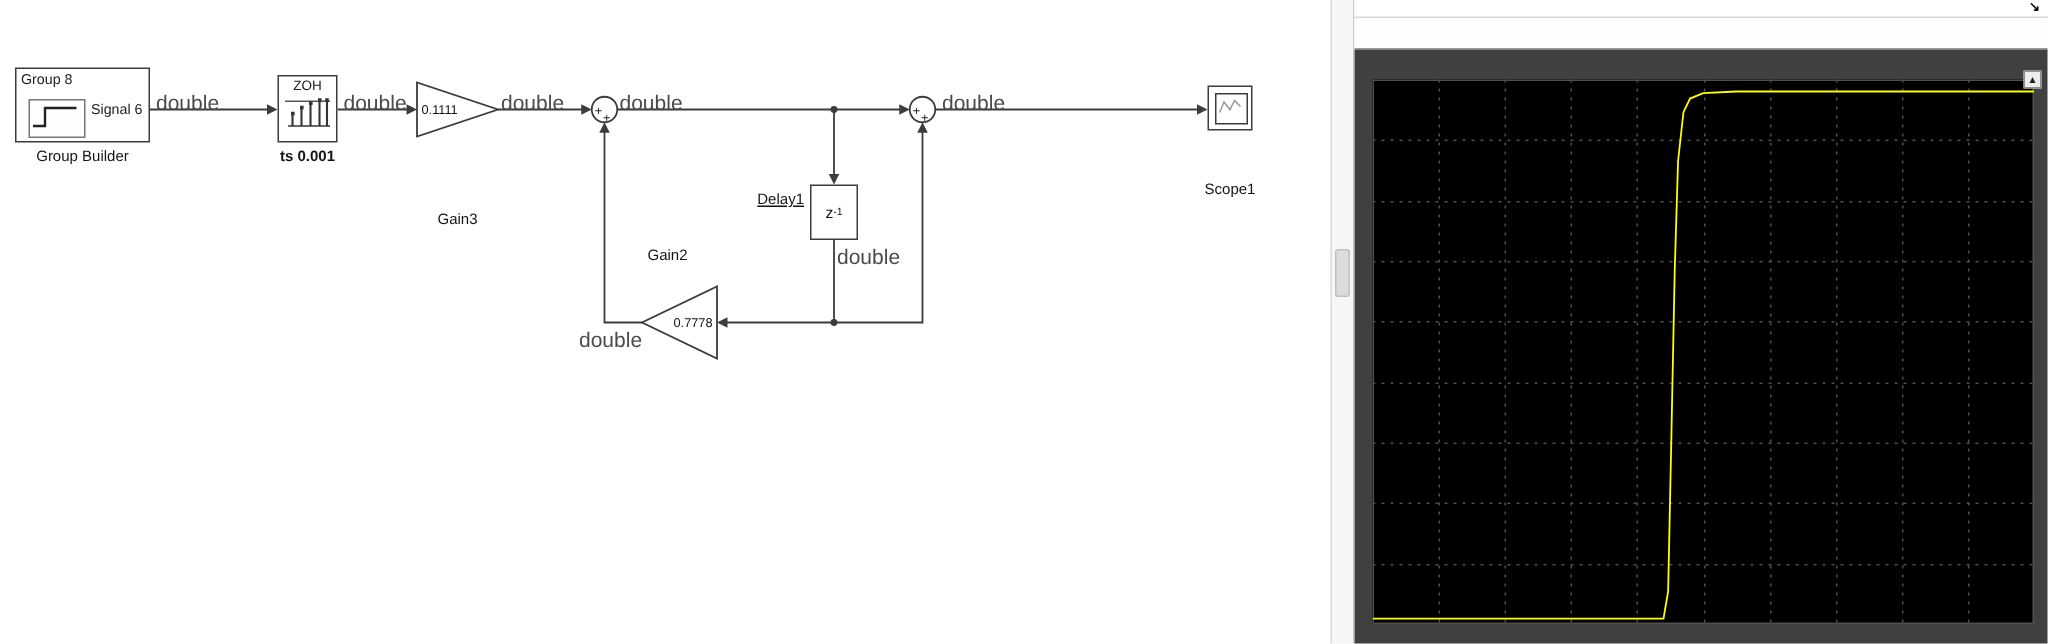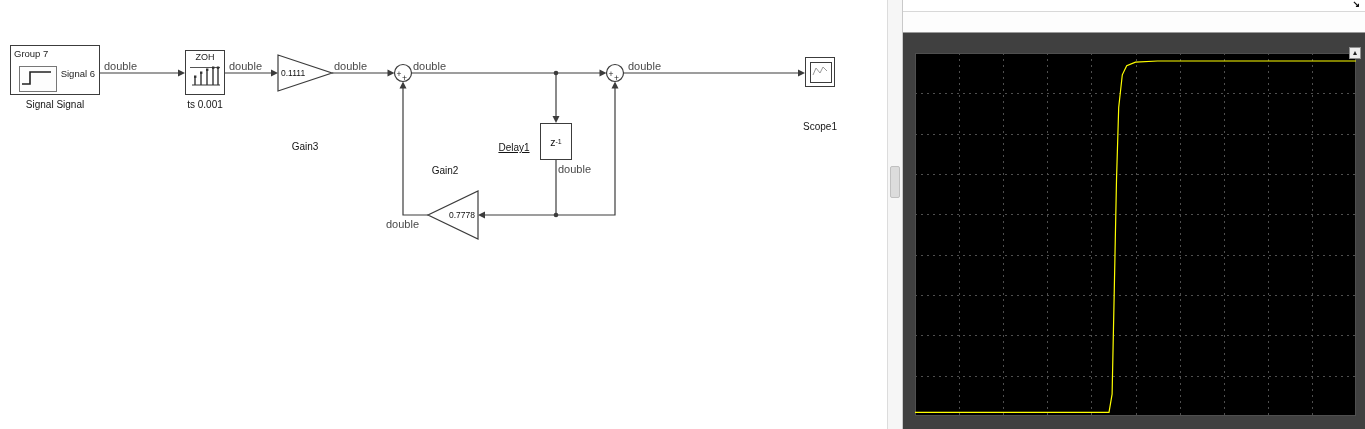--- a/index.html
+++ b/index.html
@@ -4,21 +4,21 @@
 <style>
   html,body{margin:0;padding:0;}
   body{width:1365px;height:429px;overflow:hidden;background:#fff;
        font-family:"Liberation Sans",sans-serif;-webkit-font-smoothing:antialiased;}
   .stage{position:relative;width:1365px;height:429px;}
 
   
   .canvas{position:absolute;left:0;top:0;width:887px;height:429px;background:#fff;}
   .canvas svg.wires{position:absolute;left:0;top:0;}
   .blk-label{position:absolute;font-size:10px;color:#141414;text-align:center;}
-  .port-label{position:absolute;font-size:11px;color:#4a4a4a;white-space:nowrap;}
+  .port-label{position:absolute;font-size:14px;color:#4a4a4a;white-space:nowrap;}
 
   .block{position:absolute;background:#fff;border:1px solid #3c3c3c;box-sizing:border-box;}
 
   
   .sb{left:10px;top:45px;width:90px;height:50px;}
   .sb .grp{position:absolute;left:3px;top:2px;font-size:9.5px;color:#222;}
   .sb .thumb{position:absolute;left:8px;top:20px;width:36px;height:24px;border:1px solid #777;background:#fdfdfd;}
   .sb .sig{position:absolute;right:4px;top:22px;font-size:9.5px;color:#222;}
 
   
@@ -100,29 +100,29 @@
         <polygon points="278,55 278,91 332,73" fill="#ffffff" stroke="#3c3c3c" stroke-width="1.2"></polygon>
         <text x="281" y="76" font-size="8.5" fill="#111">0.1111</text>
       </g>
       <g>
         <polygon points="478,191 478,239 428,215" fill="#ffffff" stroke="#3c3c3c" stroke-width="1.2"></polygon>
         <text x="475" y="218" font-size="8.5" fill="#111" text-anchor="end">0.7778</text>
       </g>
     </svg>
 
     <div class="block sb">
-      <span class="grp">Group 7</span>
+      <span class="grp">Group 8</span>
       <span class="thumb">
         <svg width="34" height="22" viewBox="0 0 34 22">
           <polyline points="2,17 10,17 10,5 31,5" fill="none" stroke="#222" stroke-width="1.6"></polyline>
         </svg>
       </span>
       <span class="sig">Signal 6</span>
     </div>
-    <div class="blk-label" style="left:5px;top:99px;width:100px;">Signal Signal</div>
+    <div class="blk-label" style="left:5px;top:99px;width:100px;">Group Builder</div>
 
     <div class="block zoh">
       <div class="ttl">ZOH</div>
       <span class="icon">
         <svg width="30" height="22" viewBox="0 0 30 22">
           <line x1="1" y1="20" x2="29" y2="20" stroke="#333" stroke-width="1"></line>
           <g stroke="#333" stroke-width="1.4">
             <line x1="4" y1="20" x2="4" y2="12"></line>
             <line x1="10" y1="20" x2="10" y2="8"></line>
             <line x1="16" y1="20" x2="16" y2="5"></line>
@@ -132,30 +132,30 @@
           <g fill="#333">
             <rect x="3" y="10.5" width="2.4" height="2.4"></rect>
             <rect x="9" y="6.5" width="2.4" height="2.4"></rect>
             <rect x="15" y="3.5" width="2.4" height="2.4"></rect>
             <rect x="21" y="1.5" width="2.4" height="2.4"></rect>
             <rect x="25.8" y="1.5" width="2.4" height="2.4"></rect>
           </g>
         </svg>
       </span>
     </div>
-    <div class="blk-label" style="left:175px;top:99px;width:60px;">ts 0.001</div>
+    <div class="blk-label" style="left:175px;top:99px;width:60px;font-weight:bold;">ts 0.001</div>
 
     <div class="blk-label" style="left:275px;top:100px;width:60px;margin-top:41px;">Gain3</div>
     <div class="blk-label" style="left:415px;top:165px;width:60px;">Gain2</div>
 
     <div class="block delay">
       <span class="z">z</span>
         <sup>-1</sup>
     </div>
-    <div class="blk-label" style="left:492px;top:142px;width:44px;text-align:center;text-decoration:underline;">Delay1</div>
+    <div class="blk-label" style="left:492px;top:128px;width:44px;text-align:right;text-decoration:underline;">Delay1</div>
 
     <div class="block scope-blk">
       <span class="screen">
         <svg width="18" height="17" viewBox="0 0 18 17">
           <polyline points="2,12 5,5 9,10 12,4 16,8" fill="none" stroke="#999" stroke-width="1"></polyline>
         </svg>
       </span>
     </div>
     <div class="blk-label" style="left:790px;top:95px;width:60px;margin-top:26px;">Scope1</div>
 

